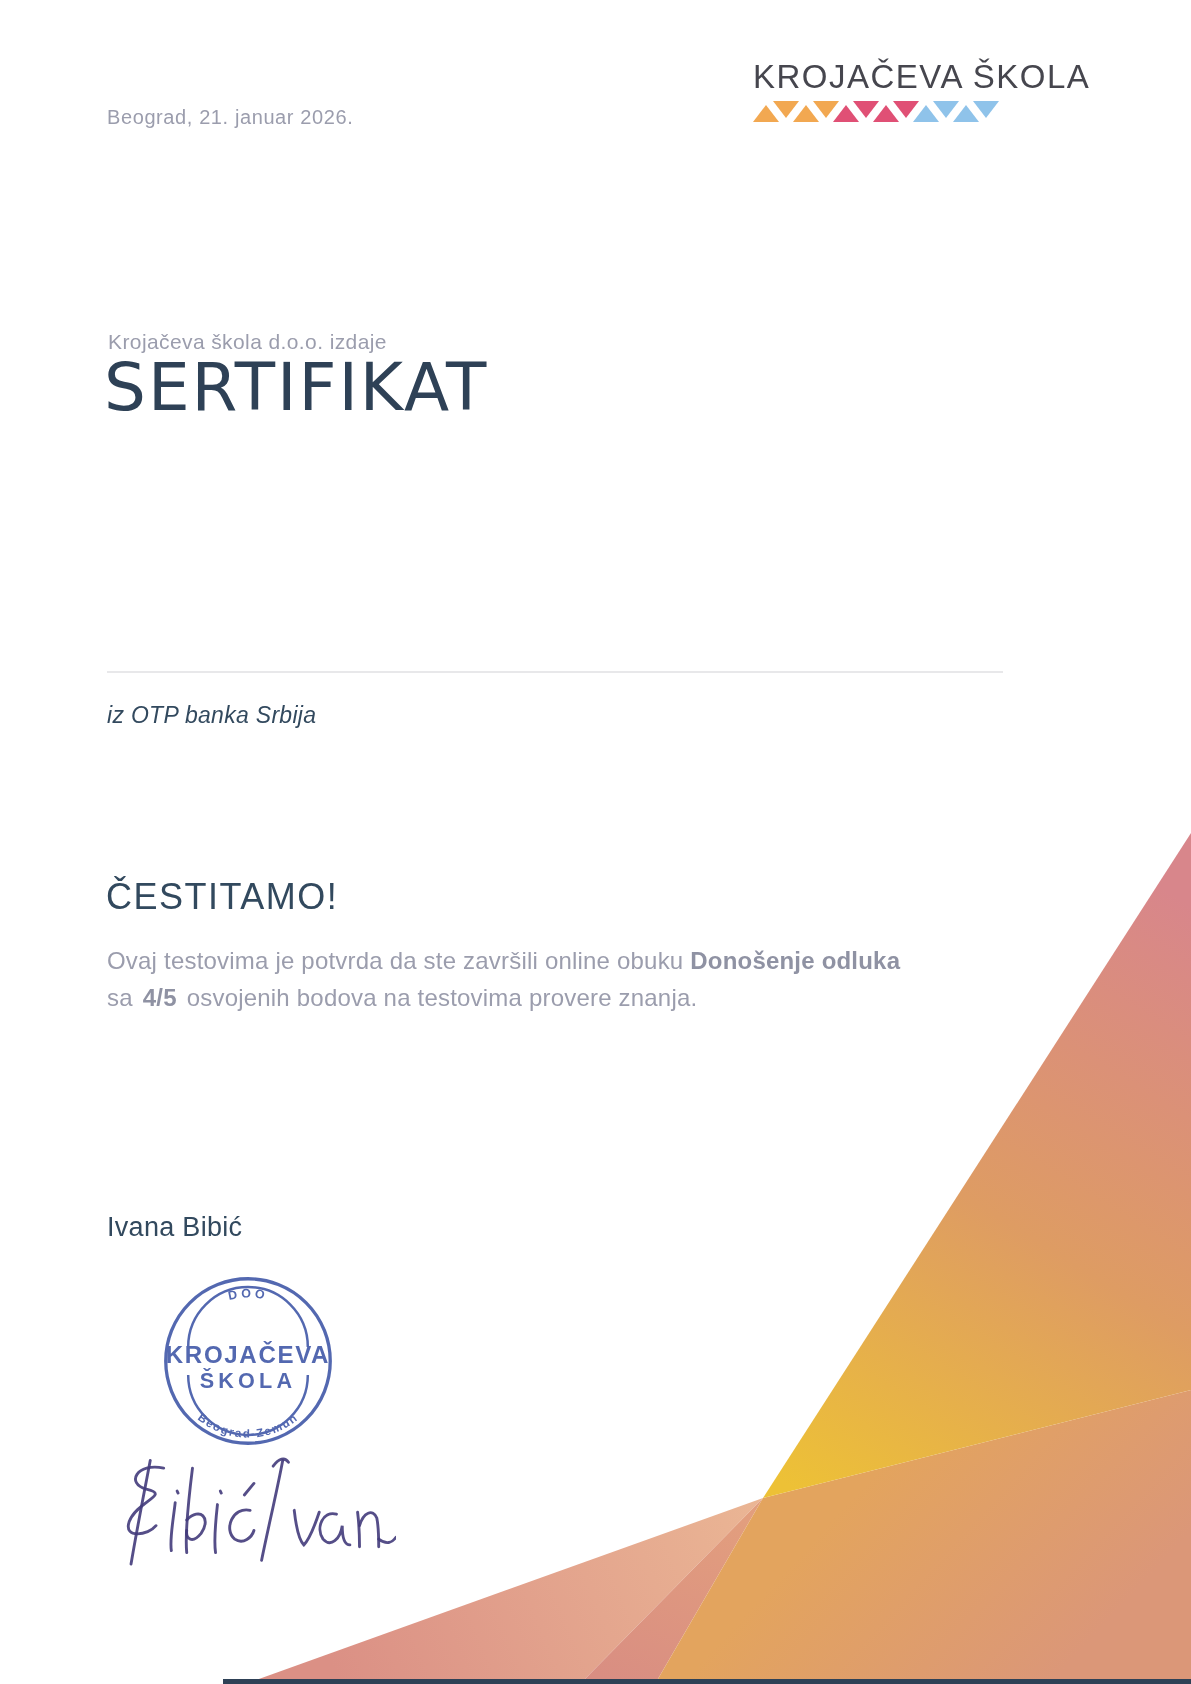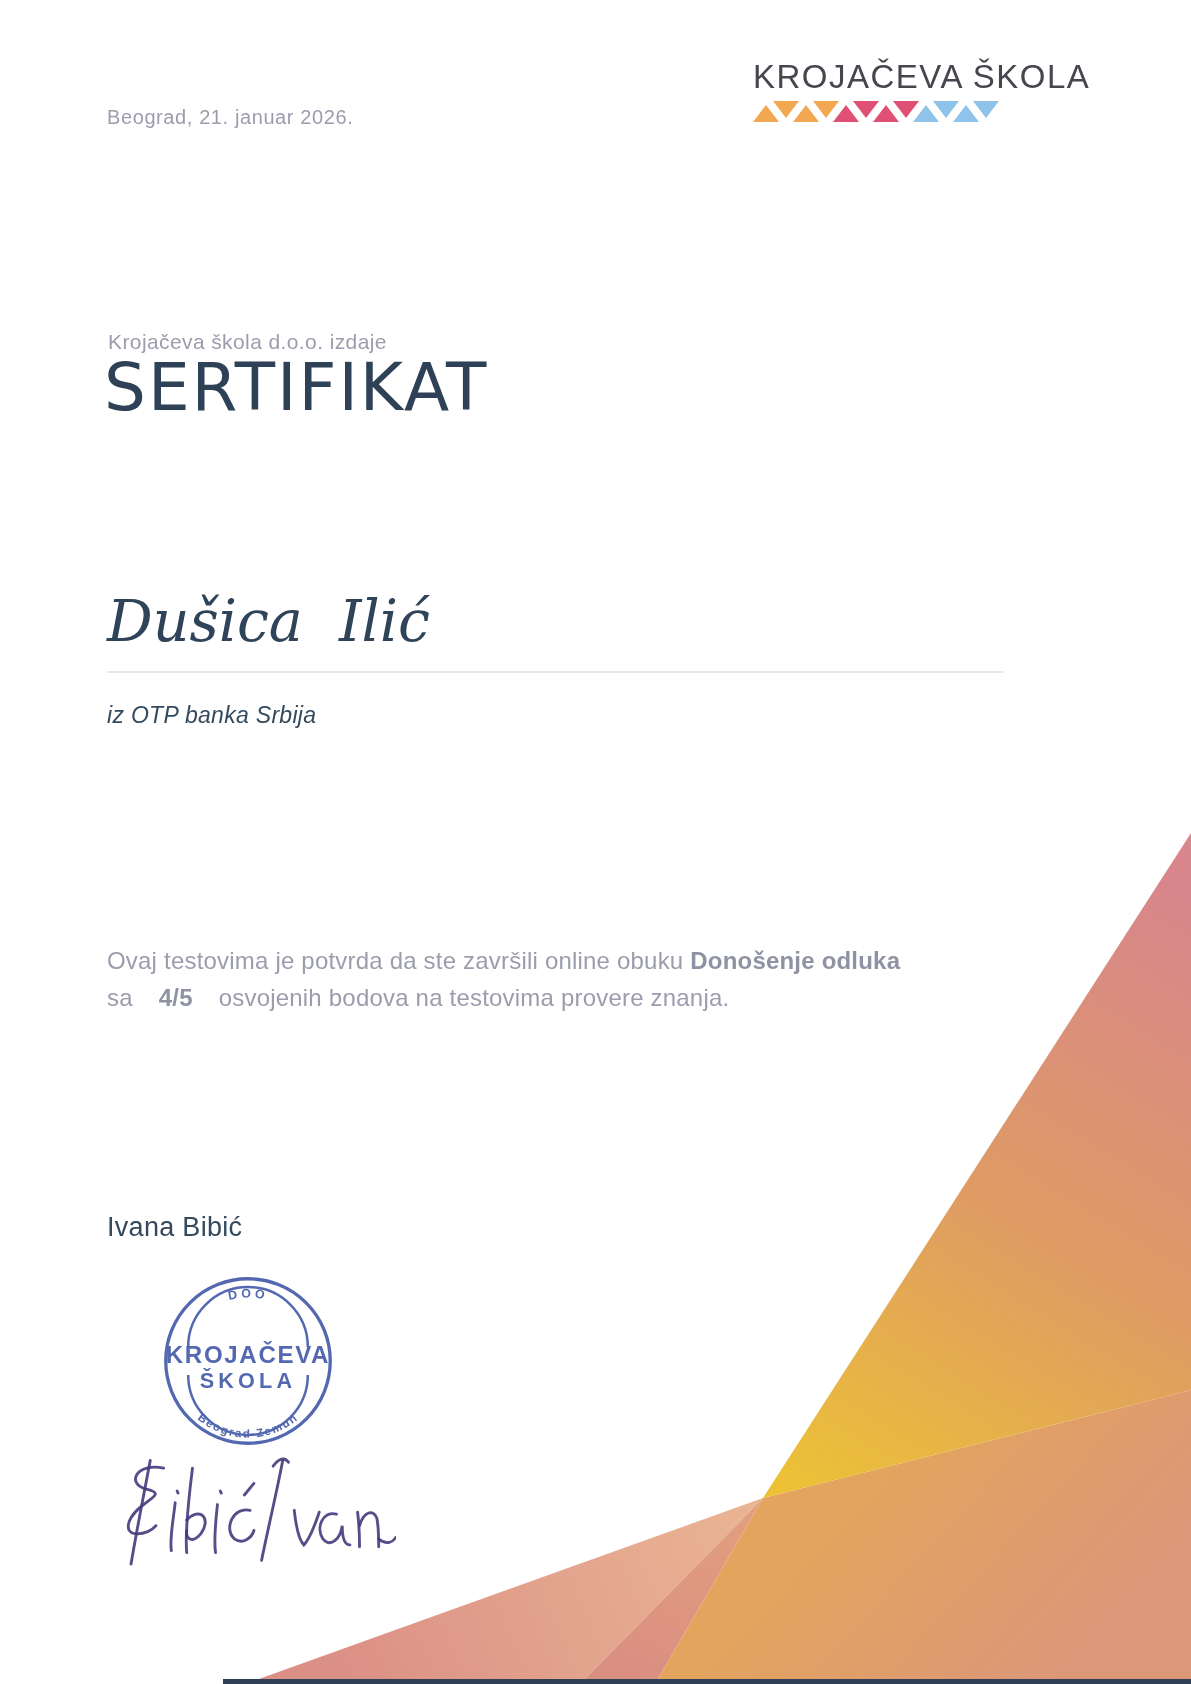--- a/index.html
+++ b/index.html
@@ -48,21 +48,21 @@
   
   .congrats-heading {
     position:absolute; left:106px; top:876px;
     font-size:36px; letter-spacing:1.5px; color:var(--navy-mid); font-weight:400;
   }
   .congrats-text {
     position:absolute; left:107px; top:942px; width:910px;
     font-size:24px; line-height:37px; color:var(--text-gray); letter-spacing:.2px;
   }
   .congrats-text b { color:var(--text-gray-bold); font-weight:bold; }
-  .score { margin:0 26px; }
+  .score { margin:0 10px; }
   
   .signer-name {
     position:absolute; left:107px; top:1180px;
     font-size:27px; color:var(--navy-mid); letter-spacing:.3px;margin-top:32px;
   }
   .signer-role {
     position:absolute; left:107px; top:1220px;
     font-size:22px; color:var(--text-gray); letter-spacing:.4px;
   }
   
@@ -131,24 +131,24 @@
         <polygon points="160,22 186,22 173,5" fill="#8FC3EA"></polygon>
         <polygon points="180,1 206,1 193,18" fill="#8FC3EA"></polygon>
         <polygon points="200,22 226,22 213,5" fill="#8FC3EA"></polygon>
         <polygon points="220,1 246,1 233,18" fill="#8FC3EA"></polygon>
       </svg>
   </div>
 
   <div class="issuer">Krojačeva škola d.o.o. izdaje</div>
   <h1 class="cert-title">SERTIFIKAT</h1>
 
-  <div class="recipient-name">Dušica Ilić</div>
   <div class="name-underline"></div>
   <div class="company-line">iz OTP banka Srbija</div>
 
+  <div class="congrats-heading">ČESTITAMO!</div>
   <p class="congrats-text"><span>Ovaj testovima je potvrda da ste završili online obuku </span><b>Donošenje odluka</b><br><span>sa</span><b class="score">4/5</b><span>osvojenih bodova na testovima provere znanja.</span></p>
 
   <div class="signer-name">Ivana Bibić</div>
 
   <svg class="stamp" viewBox="0 0 260 230">
     <circle class="ring" cx="130" cy="115" r="99" stroke-width="4"></circle>
     <path class="ring" d="M 58 98 A 72 72 0 0 1 202 98" stroke-width="3"></path>
     <path class="ring" d="M 58 132 A 72 72 0 0 0 202 132" stroke-width="3"></path>
     <defs>
       <path id="stampTop" d="M 60 82 A 78 78 0 0 1 200 82"></path>

